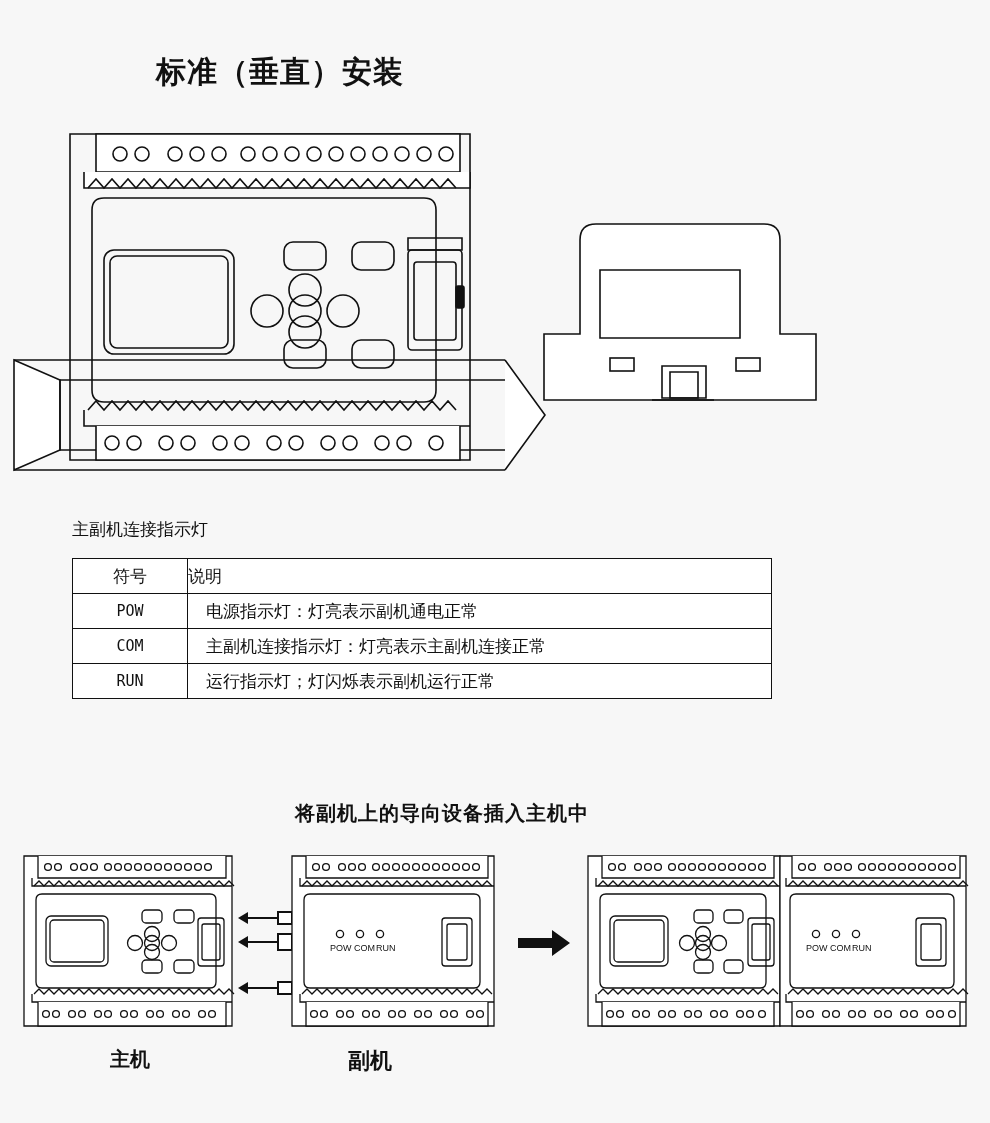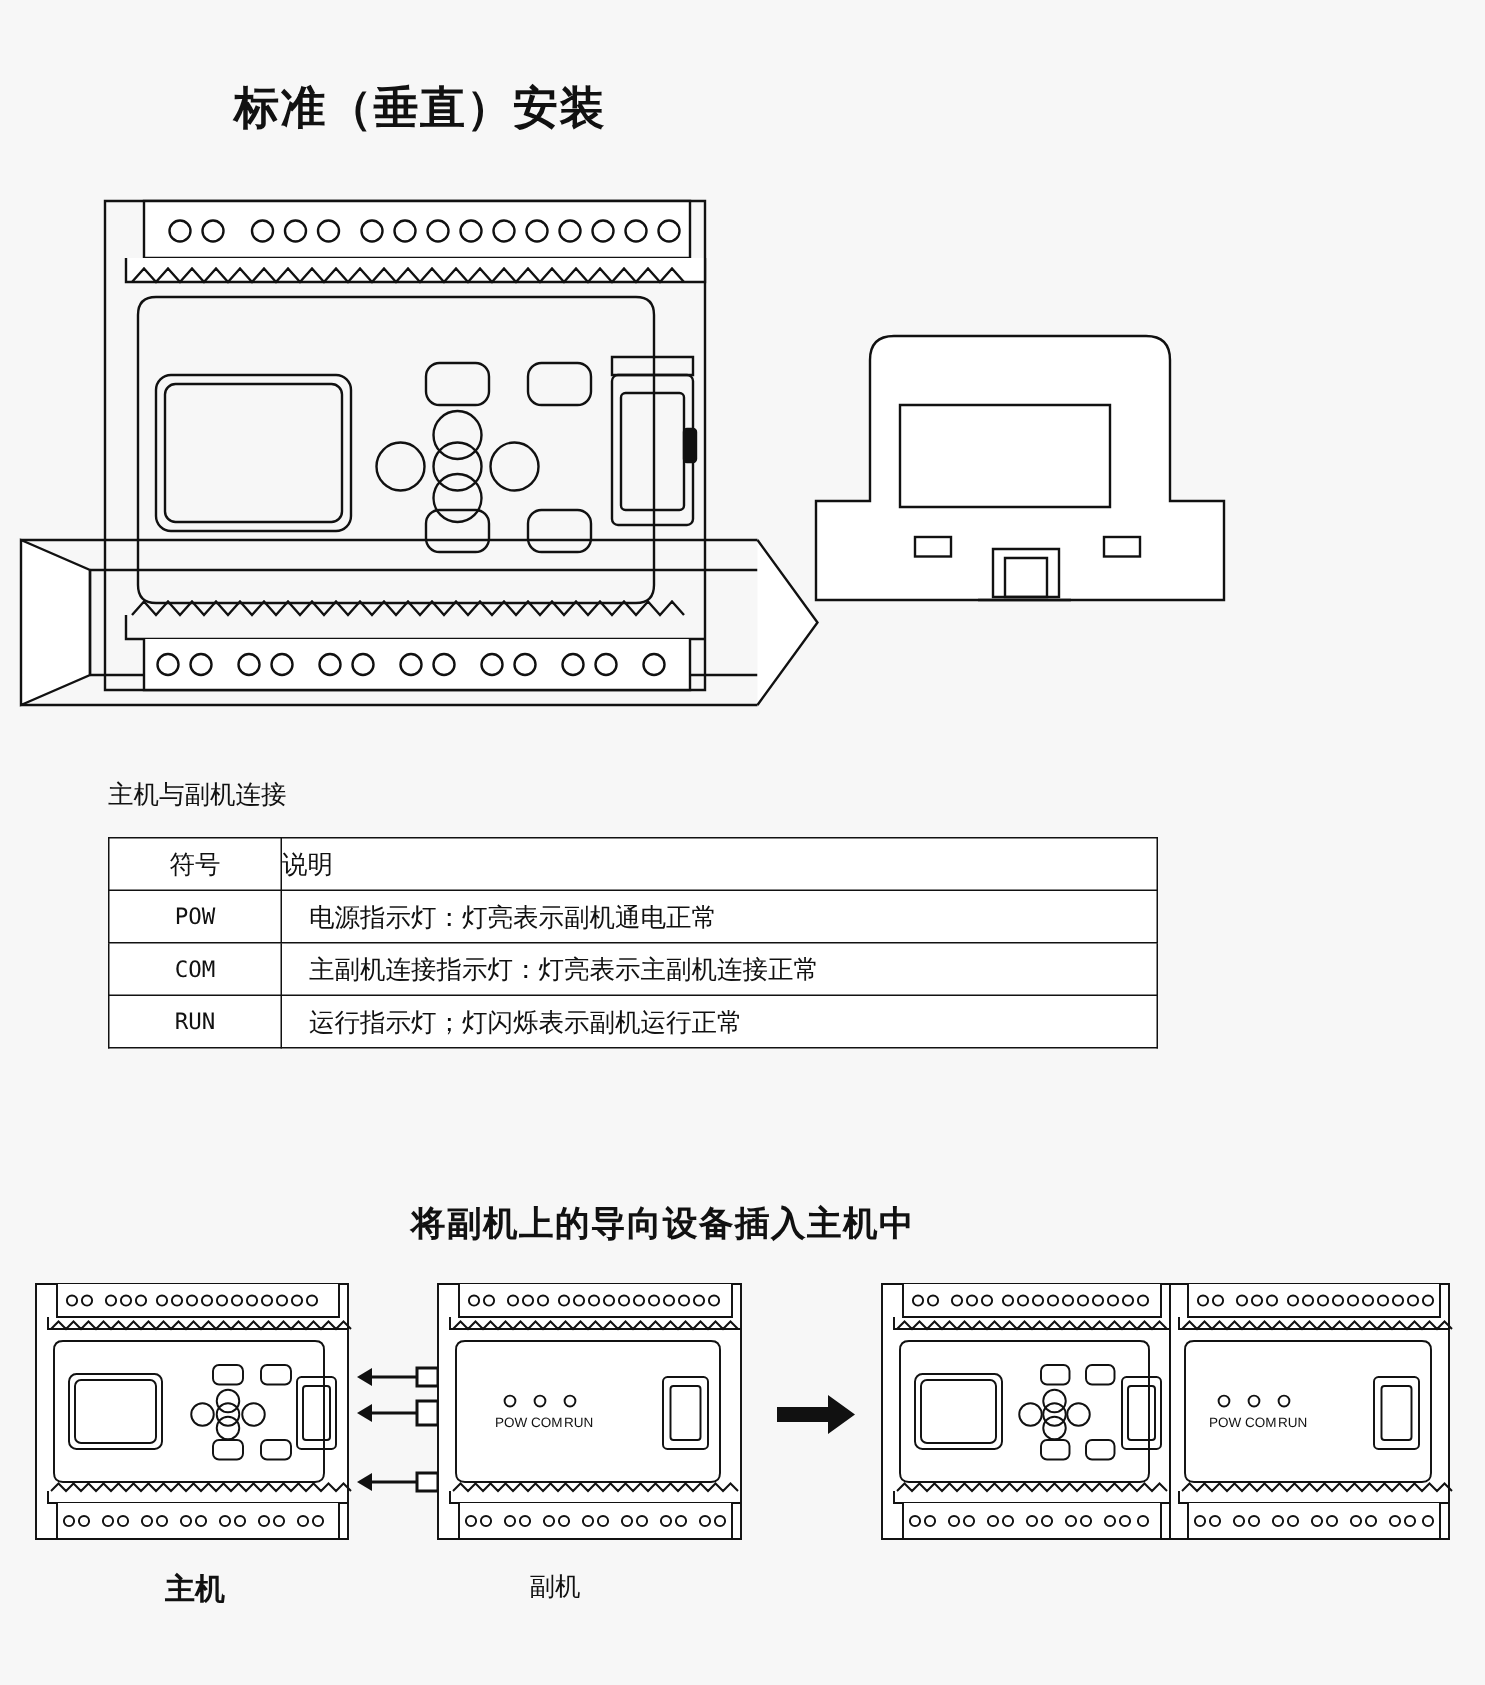--- a/index.html
+++ b/index.html
@@ -54,31 +54,31 @@
 
   
   .conn-title{
     position:absolute;left:0;top:740px;width:990px;text-align:center;
     font-family:"Liberation Serif","DejaVu Serif",serif;
     font-weight:bold;font-size:38px;letter-spacing:2px;
   }
   .conn-sub{
     position:absolute;left:0;top:800px;width:884px;text-align:center;
     font-family:Liberation Sans, sans-serif;
-    font-weight:bold;font-size:23px;letter-spacing:1px;
+    font-weight:bold;font-size:20px;letter-spacing:1px;
   }
   .label-host{
     position:absolute;left:90px;top:1046px;width:80px;text-align:center;
     font-family:"Liberation Serif","DejaVu Serif",serif;
     font-weight:bold;font-size:20px;
   }
   .label-sub{
     position:absolute;left:330px;top:1046px;width:80px;text-align:center;
     font-family:"Liberation Serif","DejaVu Serif",serif;
-    font-weight:normal;font-size:17px;
+    font-weight:bold;font-size:22px;
   }
 
   svg{display:block;}
   .fig{position:absolute;}
 </style>
 </head>
 <body>
 
 <div class="page">
 
@@ -170,21 +170,21 @@
 
       <rect x="70" y="178" width="24" height="13"></rect>
       <rect x="196" y="178" width="24" height="13"></rect>
 
       <path d="M122 186 l44 0 l0 32 l-44 0 Z"></path>
       <path d="M130 192 l28 0 l0 26 l-28 0 Z"></path>
       <path d="M112 220 l62 0"></path>
     </g>
   </svg>
 
-  <div class="led-caption">主机与副机连接</div>
+  <div class="led-caption">主副机连接指示灯</div>
   <table class="led-table">
     <thead>
       <tr>
         <th>符号</th>
         <th>说明</th>
       </tr>
     </thead>
     <tbody>
       <tr>
         <td>POW</td>

